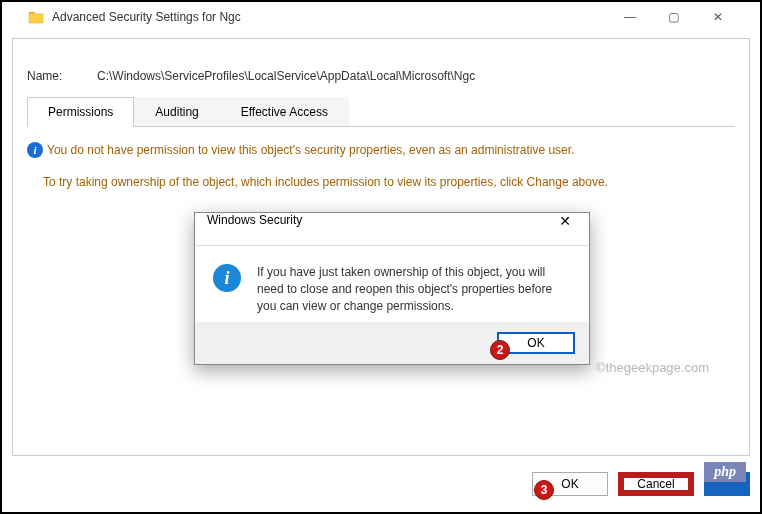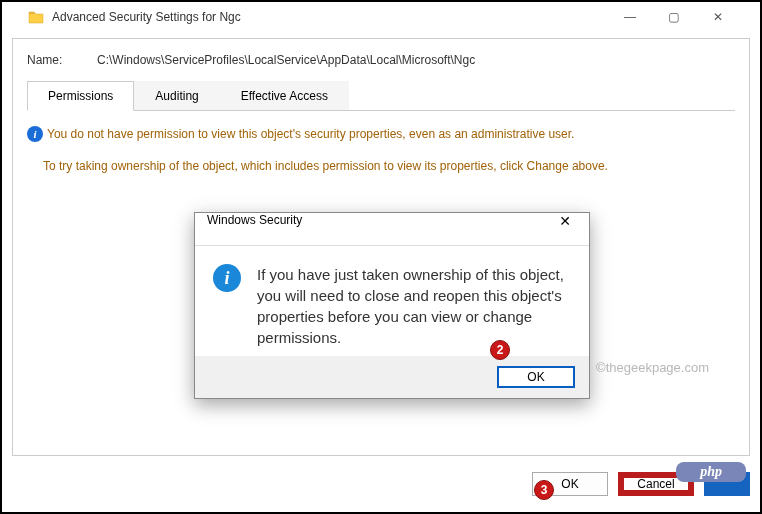--- a/index.html
+++ b/index.html
@@ -29,21 +29,21 @@
   .winbtn {
     width: 44px; height: 28px;
     display: flex; align-items: center; justify-content: center;
     color: #555;
   }
   .main-panel {
     position: absolute;
     top: 36px; left: 10px; right: 10px; bottom: 56px;
     border: 1px solid #ccc;
     background: #fff;
-    padding: 14px 14px 0 14px;
+    padding: 30px 14px 0 14px;
   }
   .field-row {
     display: flex;
     margin-bottom: 14px;
     font-size: 12px;
   }
   .field-label { width: 70px; color: #333; }
   .field-value { color: #333; }
   .link { color: #0066cc; margin-left: 12px; }
   .tabs {
@@ -108,24 +108,23 @@
     display: flex; align-items: center; justify-content: center;
   }
   .btn.primary { border: 1px solid #aaa; }
   .php-tag {
     position: absolute;
     right: 14px; bottom: 30px;
     background: #7a86b8;
     color: #fff;
     font-weight: bold;
     font-style: italic;
-    padding: 2px 24px;
+    padding: 2px 10px;
     font-size: 14px;
     font-family: Georgia, serif;
-    border-radius: 8px;
   }
   .apply-stub {
     width: 46px; height: 24px;
     background: #1565c0;
     position: relative;
   }
   
   .dialog {
     position: absolute;
     left: 192px; top: 210px;
@@ -153,21 +152,21 @@
     border-radius: 50%;
     background: #1a87d8;
     color: #fff;
     display: flex; align-items: center; justify-content: center;
     font-weight: bold;
     font-size: 18px;
     font-family: Georgia, serif;
     font-style: italic;
     flex-shrink: 0;
   }
-  .dialog-msg { font-size: 15px; color: #333; line-height: 1.4; }
+  .dialog-msg { font-size: 12px; color: #333; line-height: 1.4; }
   .dialog-footer {
     background: #f0f0f0;
     padding: 10px 14px;
     display: flex;
     justify-content: flex-end;
   }
   .btn-ok {
     width: 78px; height: 22px;
     border: 2px solid #0a5ec0;
     background: #fff;

